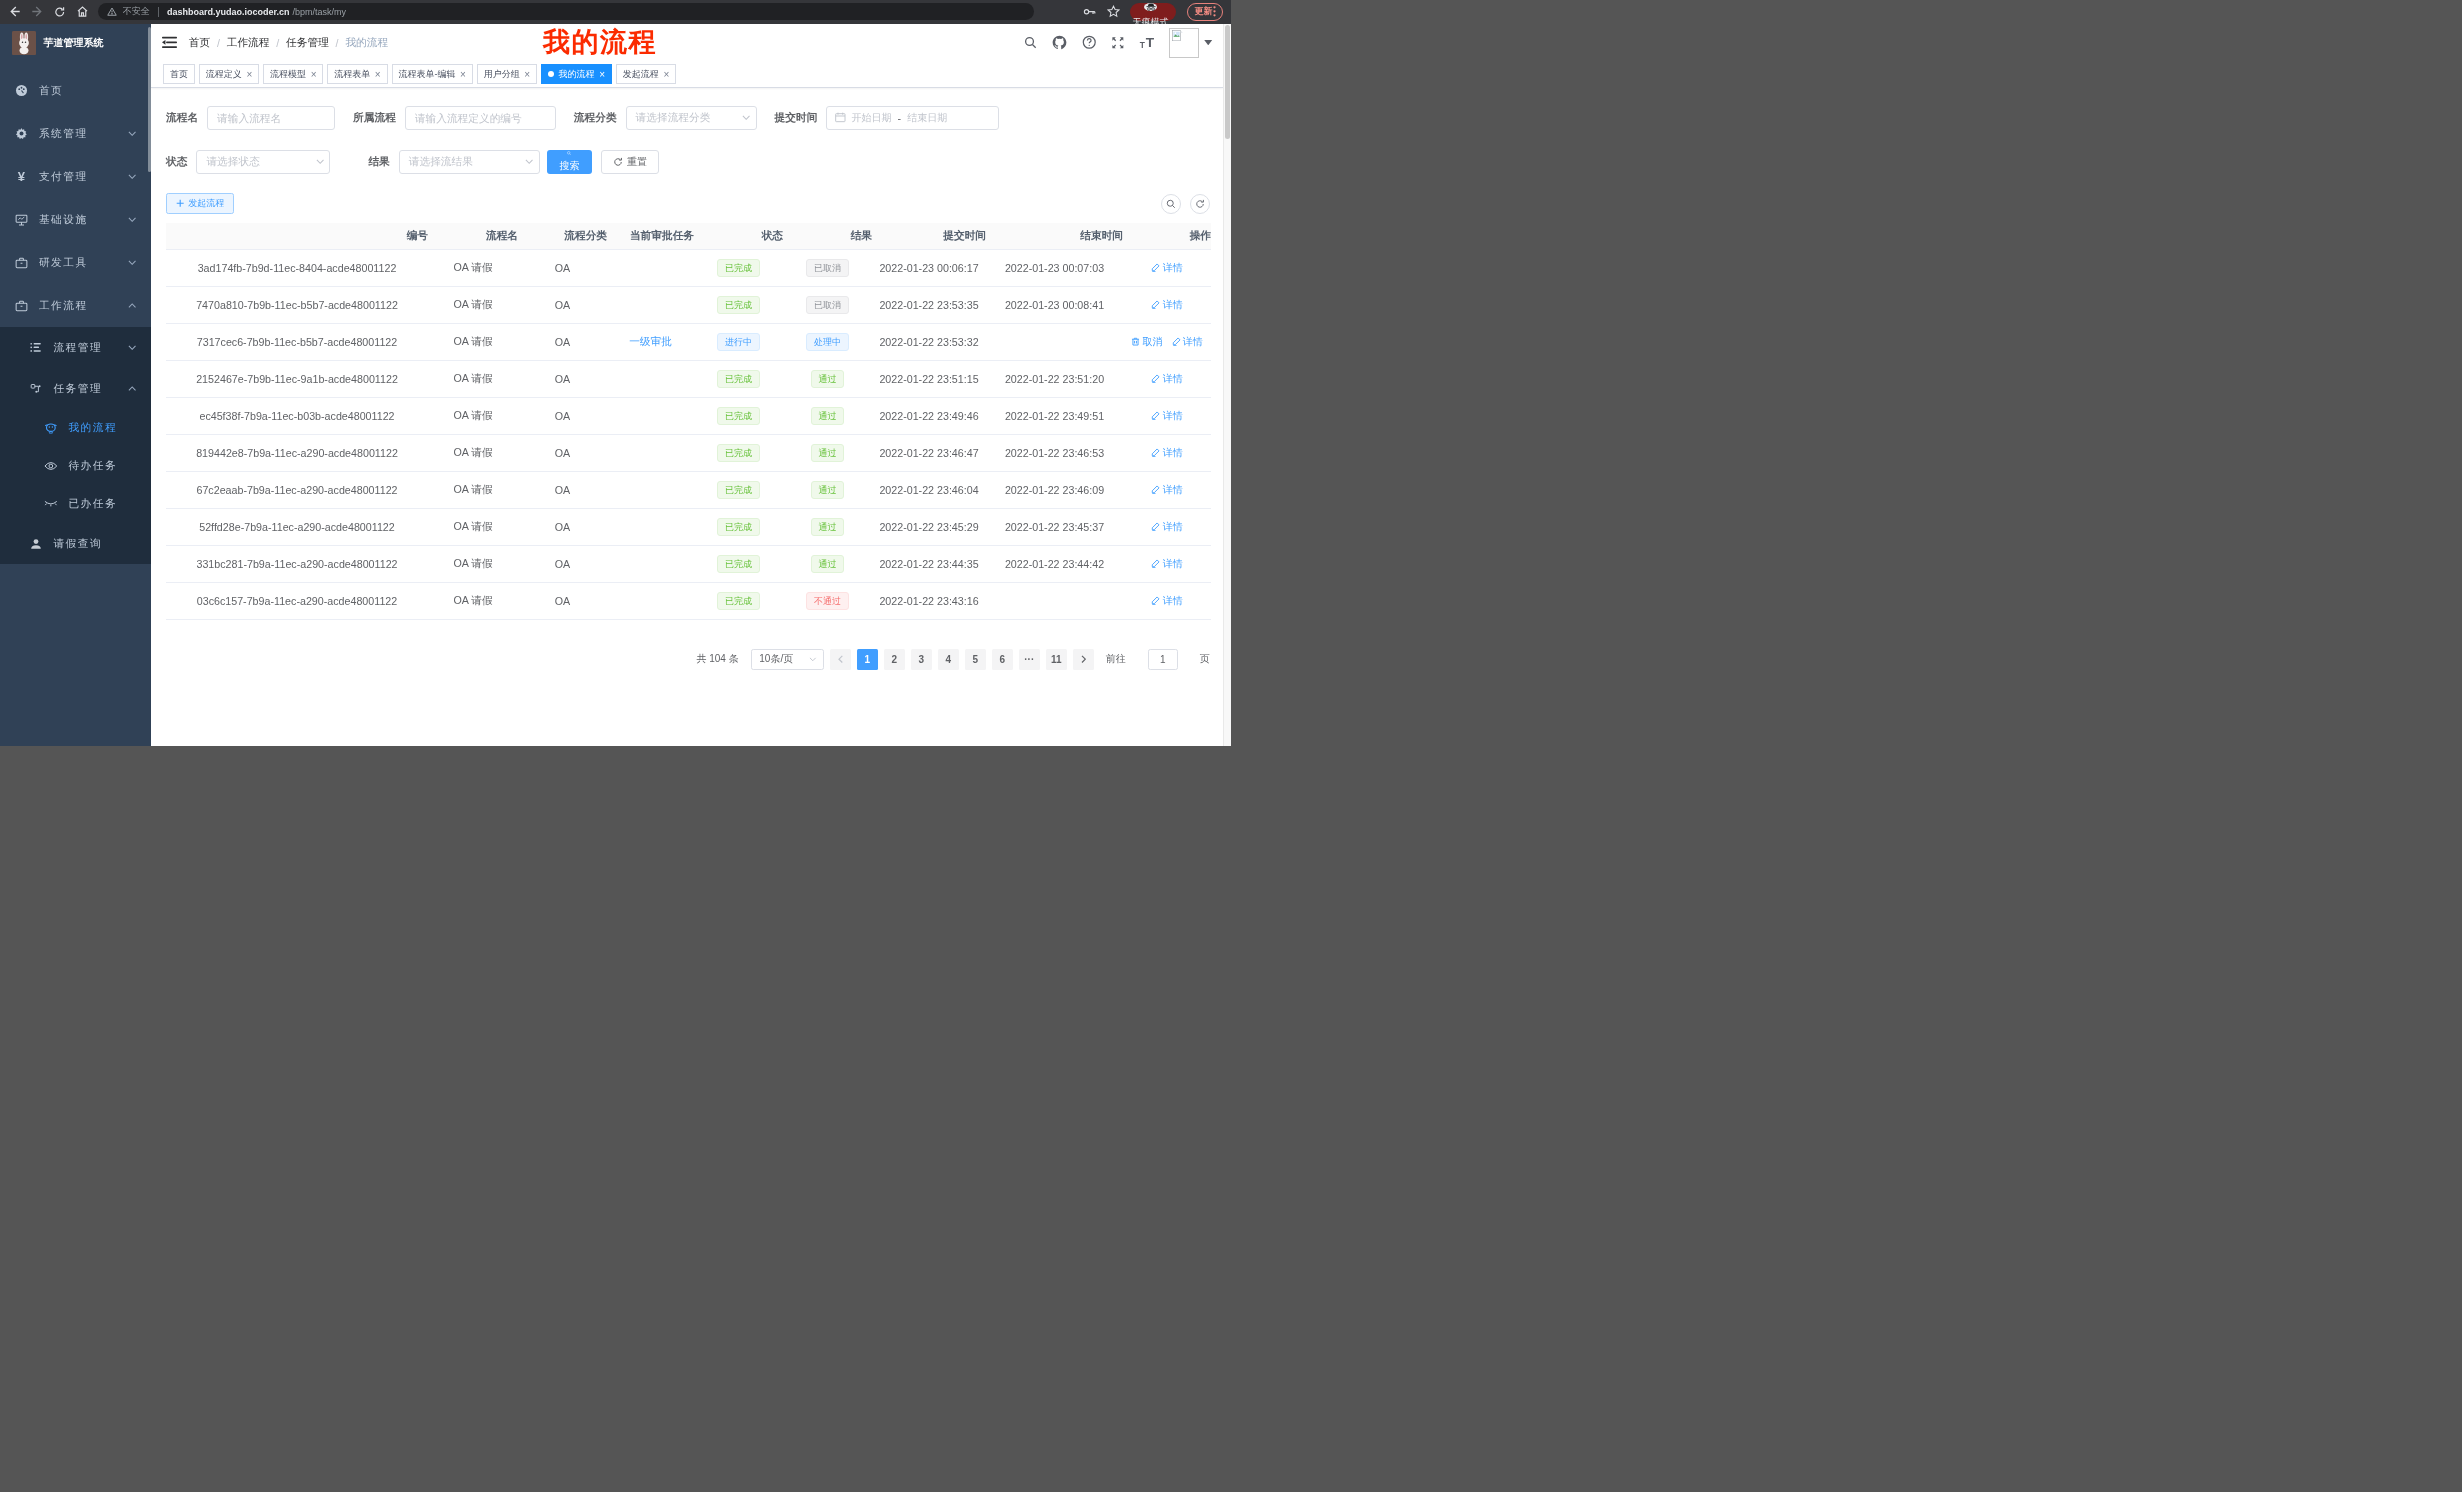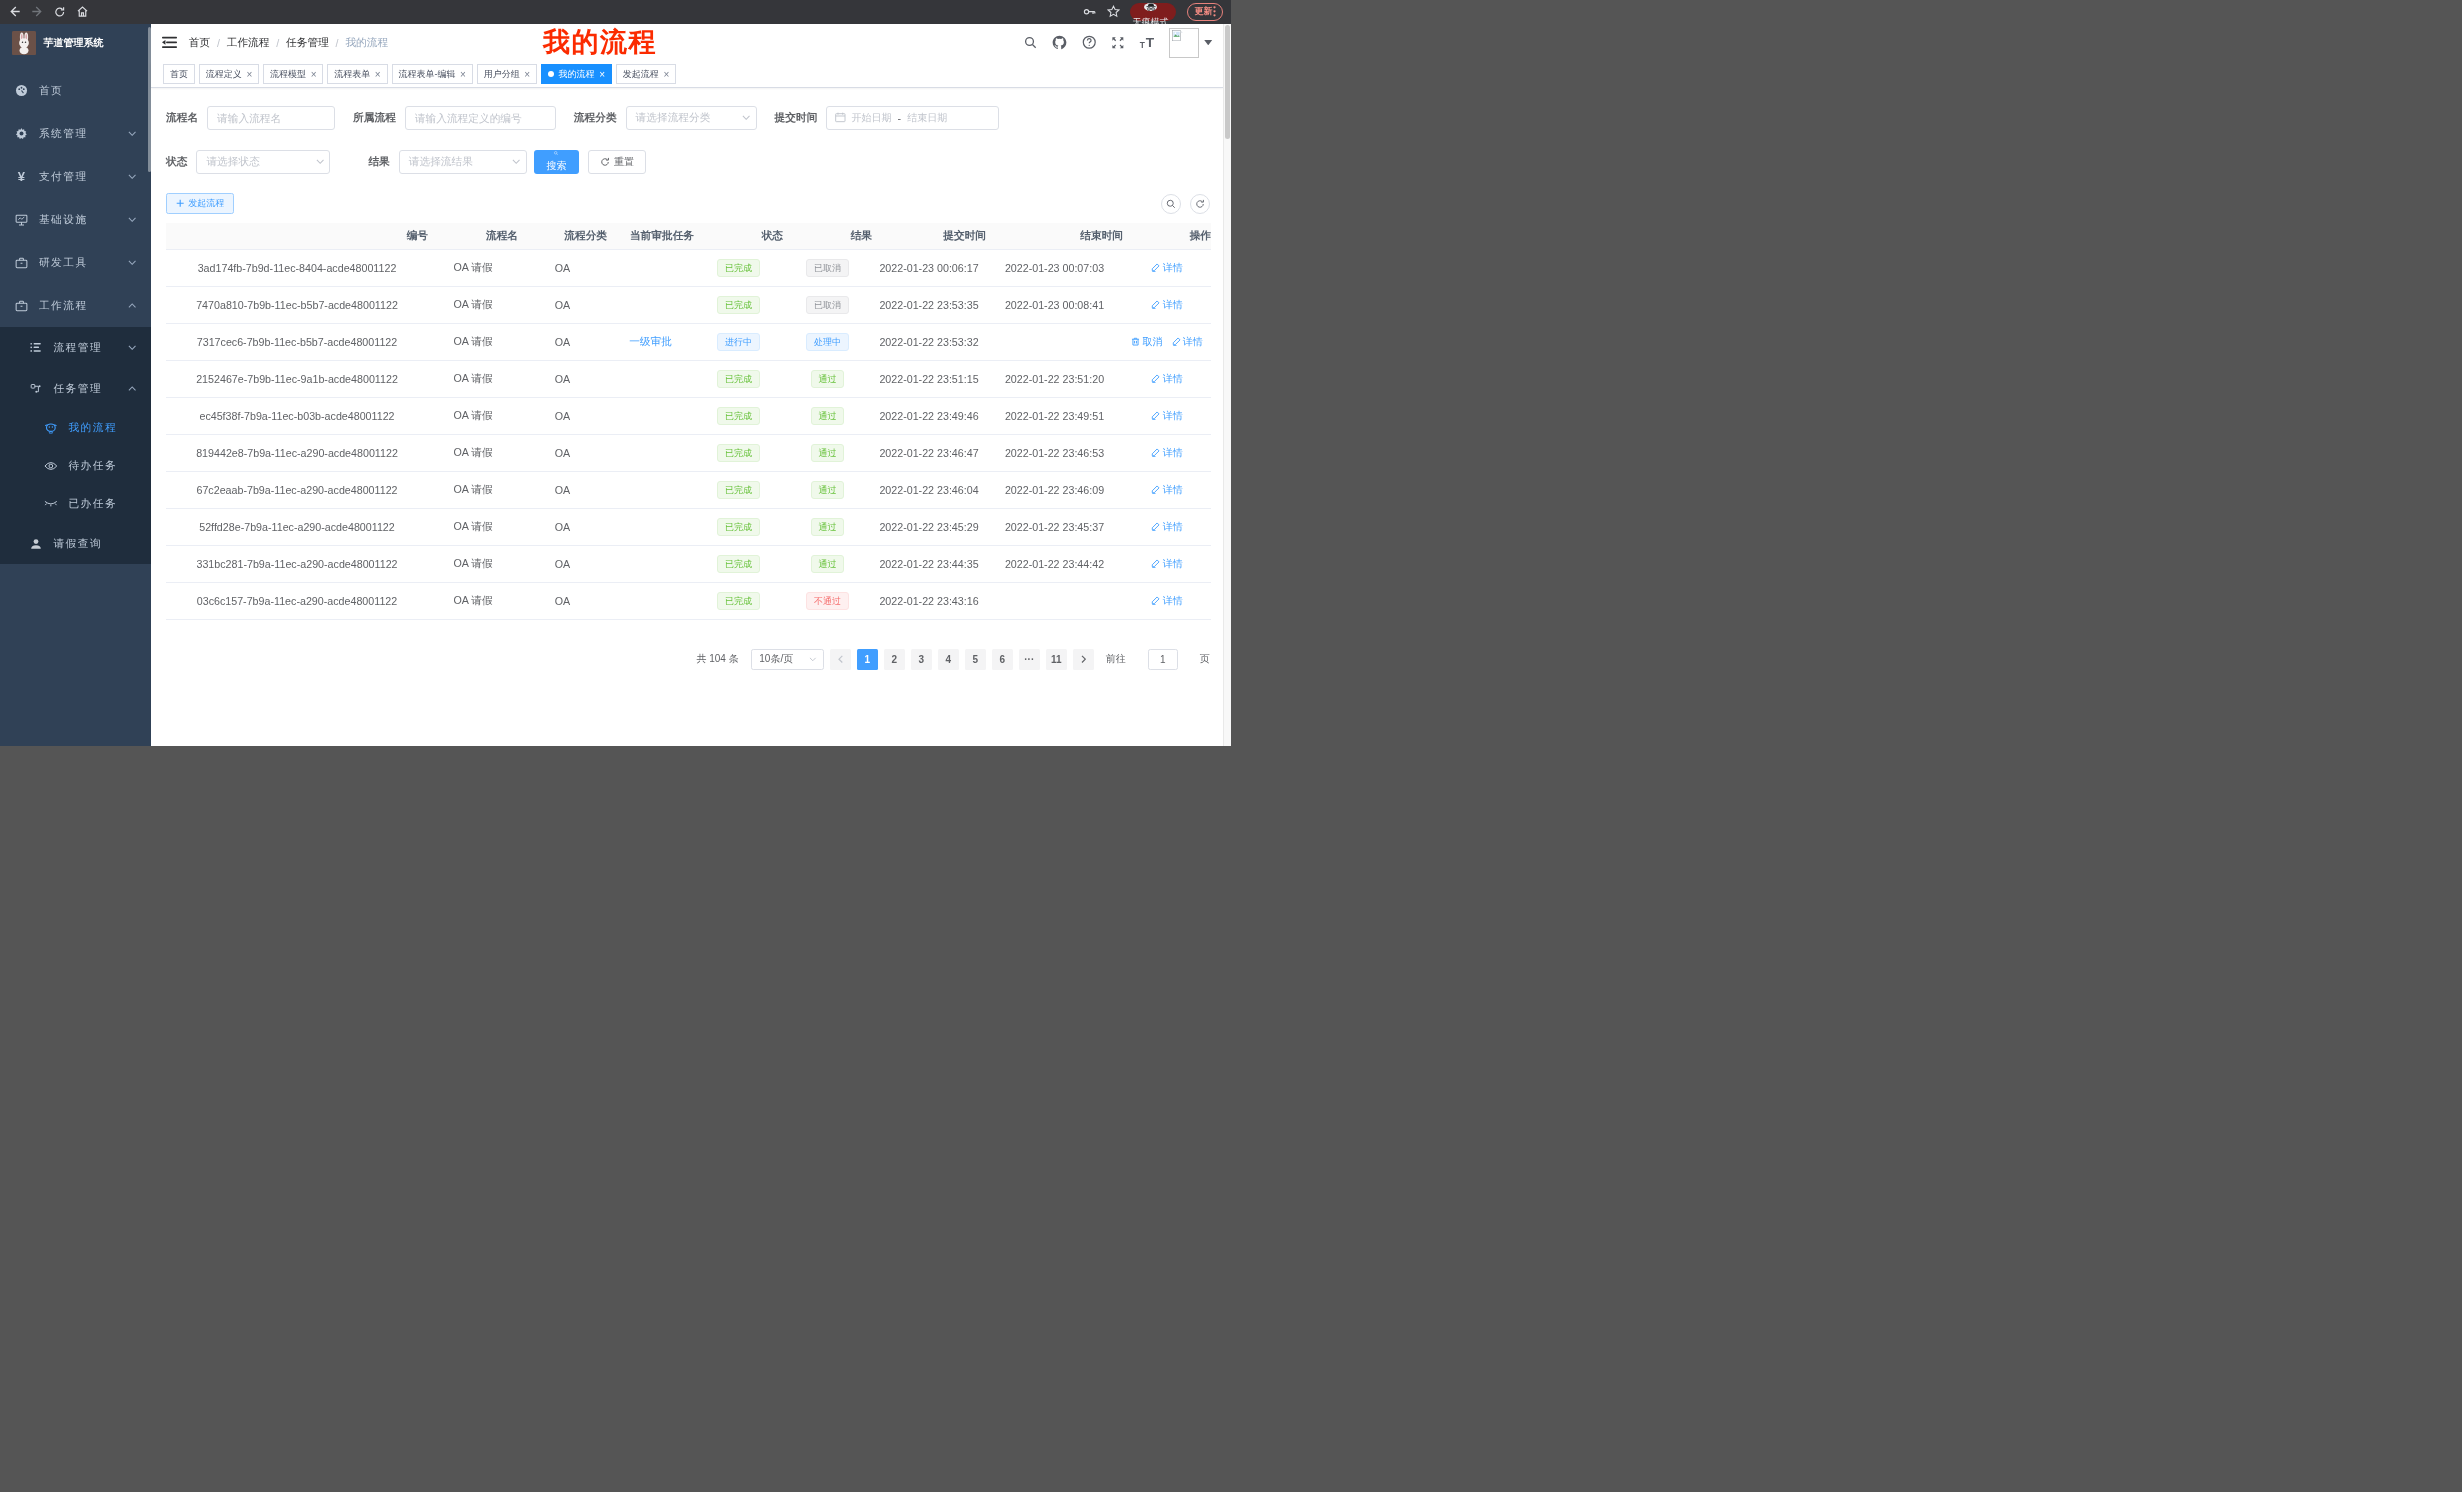--- a/index.html
+++ b/index.html
@@ -124,20 +124,33 @@
           <path d="M16 10 a6.5 6.5 0 1 1 -2-4.6"></path>
           <path d="M16 2 v4.5 h-4.5" fill="none"></path>
         </svg>
     </span>
     <span class="nav-ic">
       <svg width="13" height="13" viewBox="0 0 20 20" fill="none" stroke="#dadce0" stroke-width="1.8">
           <path d="M3 9.5 L10 3 L17 9.5 M5 8.5 V17 H15 V8.5 M8.5 17 v-5 h3 v5"></path>
         </svg>
     </span>
 
+    <div class="urlbar">
+      <span>
+        <svg width="10" height="9" viewBox="0 0 20 18" fill="none" stroke="#9aa0a6" stroke-width="2">
+            <path d="M10 2 L18.5 16.5 H1.5 Z"></path>
+            <line x1="10" y1="7" x2="10" y2="11"></line>
+            <circle cx="10" cy="13.7" r="0.8" fill="#9aa0a6"></circle>
+          </svg>
+      </span>
+      <span>不安全</span>
+      <span class="divider"></span>
+      <span class="host">dashboard.yudao.iocoder.cn</span>
+        <span style="margin-left:-2.3px;">/bpm/task/my</span>
+    </div>
 
     <div class="chrome-right">
       <span>
         <svg width="13" height="11.4" viewBox="0 0 22 18" fill="none" stroke="#dadce0" stroke-width="2">
             <circle cx="6" cy="9" r="3.6"></circle>
             <path d="M9.6 9 H20 M17 9 v4 M20 9 v3"></path>
           </svg>
       </span>
       <span>
         <svg width="13" height="13" viewBox="0 0 20 20" fill="none" stroke="#dadce0" stroke-width="1.6">
@@ -499,21 +512,21 @@
           <span class="f-label">状态</span>
           <div class="sel" style="width:134px;">
             <span class="ph">请选择状态</span>
             <svg width="8.4" height="5.3" viewBox="0 0 12 8" fill="none" stroke="#c0c4cc" stroke-width="1.6">
                 <path d="M1 1.5 L6 6.5 L11 1.5"></path>
               </svg>
           </div>
         </div>
         <div class="f-item" style="margin-left:20px;">
           <span class="f-label">结果</span>
-          <div class="sel" style="width:128px;">
+          <div class="sel" style="width:141px;">
             <span class="ph">请选择流结果</span>
             <svg width="8.4" height="5.3" viewBox="0 0 12 8" fill="none" stroke="#c0c4cc" stroke-width="1.6">
                 <path d="M1 1.5 L6 6.5 L11 1.5"></path>
               </svg>
           </div>
         </div>
         <button class="btn btn-primary" style="margin-left:-10.7px;flex-direction:column;">
           <svg width="10" height="10" viewBox="0 0 20 20" fill="none" stroke="#fff" stroke-width="2">
               <circle cx="8.5" cy="8.5" r="6"></circle>
               <path d="M13 13 L18 18"></path>

